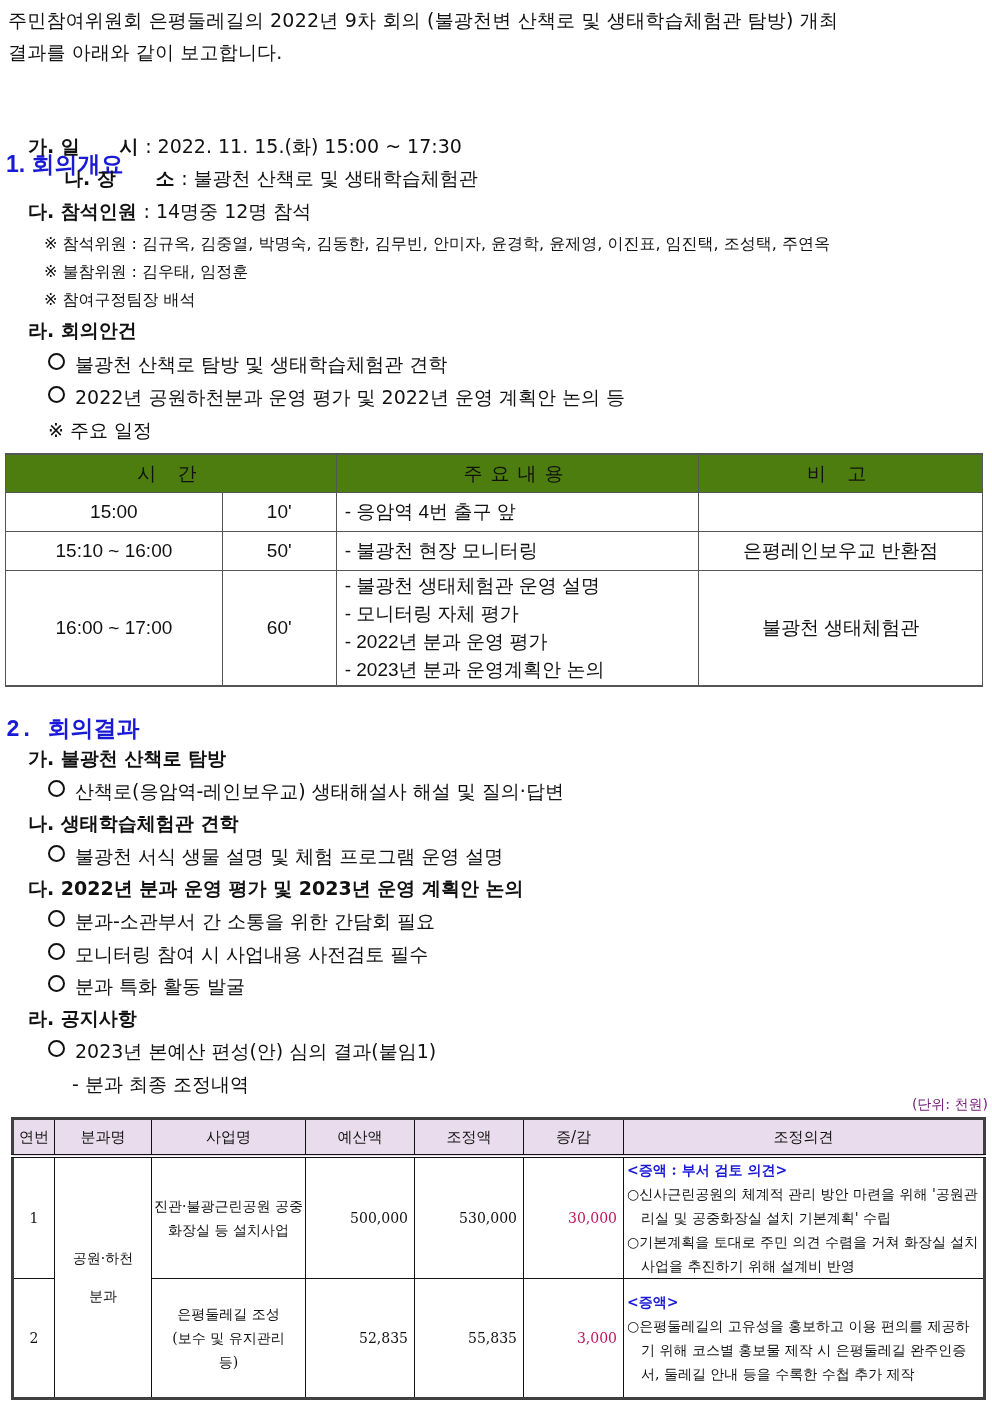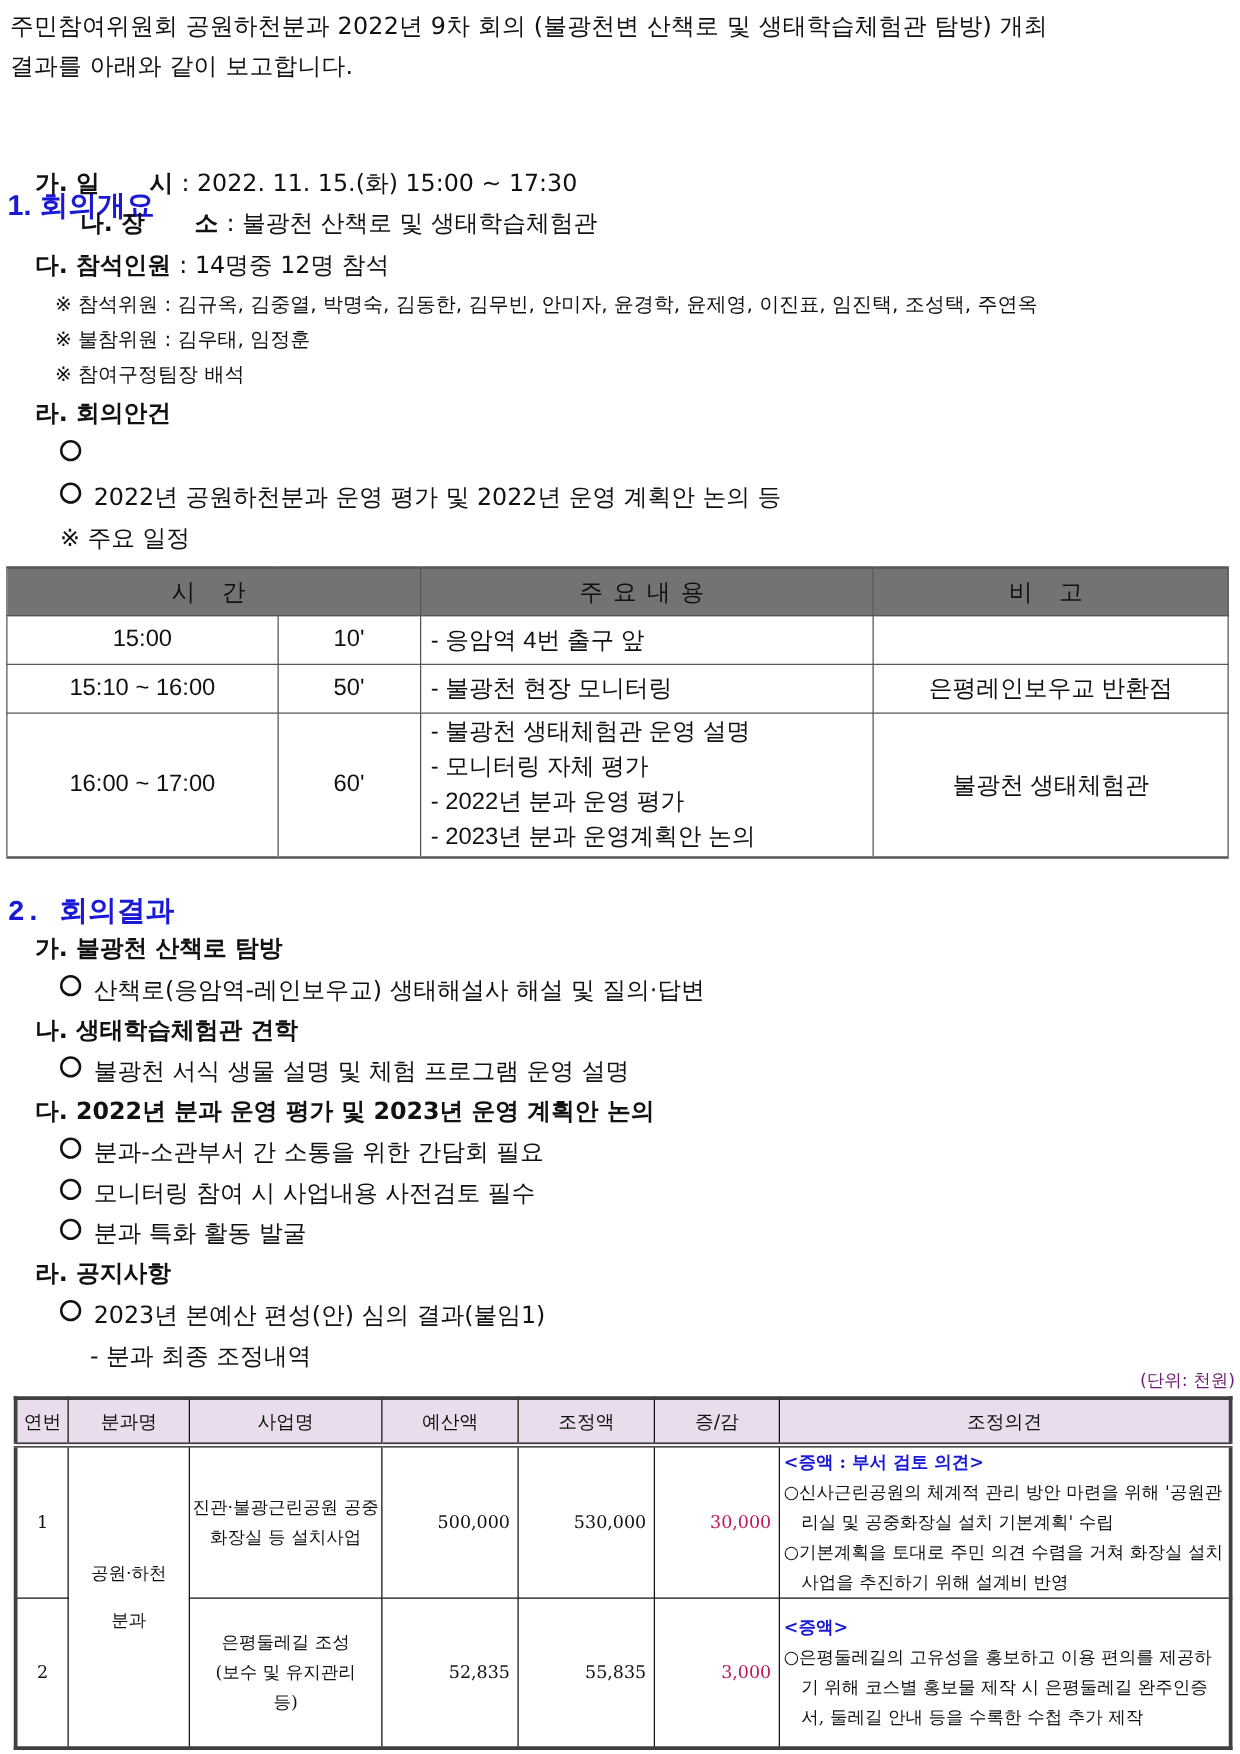--- a/index.html
+++ b/index.html
@@ -13,21 +13,21 @@
     .h1 { left: 6px; font-size: 23px; font-weight: bold; color: #1a1ad6; font-family: "Liberation Sans", "DejaVu Sans", sans-serif; }
     .h2 { left: 28px; font-size: 19px; font-weight: bold; }
     .note { left: 44px; font-size: 16px; }
     .bullet { left: 48px; font-size: 19px; }
     .dash { left: 72px; font-size: 19px; }
     .circle { display: inline-block; width: 13px; height: 13px; border: 2px solid #111; border-radius: 50%; margin-right: 10px; vertical-align: 1px; }
 
     
     .sched { position: absolute; left: 5px; top: 453px; width: 978px; border-collapse: collapse; font-family: "Liberation Sans", "DejaVu Sans", sans-serif; }
     .sched td, .sched th { border: 1px solid #555; font-size: 19px; padding: 0; }
-    .sched th { background: #737373; font-weight: normal; height: 37px; letter-spacing: 8px; border-top: 2px solid #555; }
+    .sched th { background: #4d7c0f; font-weight: normal; height: 37px; letter-spacing: 8px; border-top: 2px solid #555; }
     .sched td.c { text-align: center; }
     .sched td.l { padding-left: 8px; }
     .sched tr.last td { border-bottom: 2px solid #555; }
     .sched .r1 td { height: 38px; }
     .sched .r2 td { height: 38px; }
     .sched .r3 td { height: 114px; }
     .sched .multi div { line-height: 28px; }
 
     .unit { right: 4px; top: 1096px; font-size: 14px; color: #701a75; }
 
@@ -40,41 +40,41 @@
     .budget .num { text-align: right; padding-right: 6px; }
     .budget .inc { color: #be185d; }
     .budget .c { text-align: center; }
     .budget .op { padding-left: 3px; font-size: 14px; line-height: 24px; }
     .budget .op .tag { color: #1a1ad6; font-weight: bold; }
     .budget .op .item { padding-left: 14px; text-indent: -14px; }
   </style>
 </head>
 <body>
 
-<div class="abs intro" style="top:8px;">주민참여위원회 공원하천분과 2022년 9차 회의 (불광천변 산책로 및 생태학습체험관 탐방) 개최</div>
+<div class="abs intro" style="top:8px;">주민참여위원회 은평둘레길의 2022년 9차 회의 (불광천변 산책로 및 생태학습체험관 탐방) 개최</div>
 <div class="abs intro" style="top:40px;">결과를 아래와 같이 보고합니다.</div>
 
 <div class="abs h1" style="top:101px;margin-top:48px;">1. 회의개요</div>
 <div class="abs h2" style="top:134px;">
   <span style="white-space:pre;">가. 일      시</span>
   <span style="font-weight:normal;">: 2022. 11. 15.(화) 15:00 ~ 17:30</span>
 </div>
 <div class="abs h2" style="top:166px;margin-left:36px;">
   <span style="white-space:pre;">나. 장      소</span>
   <span style="font-weight:normal;">: 불광천 산책로 및 생태학습체험관</span>
 </div>
 <div class="abs h2" style="top:199px;">
   <span>다. 참석인원</span>
   <span style="font-weight:normal;">: 14명중 12명 참석</span>
 </div>
 <div class="abs note" style="top:234px;">※ 참석위원 : 김규옥, 김중열, 박명숙, 김동한, 김무빈, 안미자, 윤경학, 윤제영, 이진표, 임진택, 조성택, 주연옥</div>
 <div class="abs note" style="top:262px;">※ 불참위원 : 김우태, 임정훈</div>
 <div class="abs note" style="top:290px;">※ 참여구정팀장 배석</div>
 <div class="abs h2" style="top:318px;">라. 회의안건</div>
-<div class="abs bullet" style="top:352px;"><span class="circle"></span></div>
+<div class="abs bullet" style="top:352px;"><span class="circle"></span><span>불광천 산책로 탐방 및 생태학습체험관 견학</span></div>
 <div class="abs bullet" style="top:385px;"><span class="circle"></span><span>2022년 공원하천분과 운영 평가 및 2022년 운영 계획안 논의 등</span></div>
 <div class="abs bullet" style="top:418px;">※ 주요 일정</div>
 
 <table class="sched">
   <colgroup>
       <col style="width:217px">
       <col style="width:114px">
       <col style="width:363px">
       <col style="width:284px">
     </colgroup>

